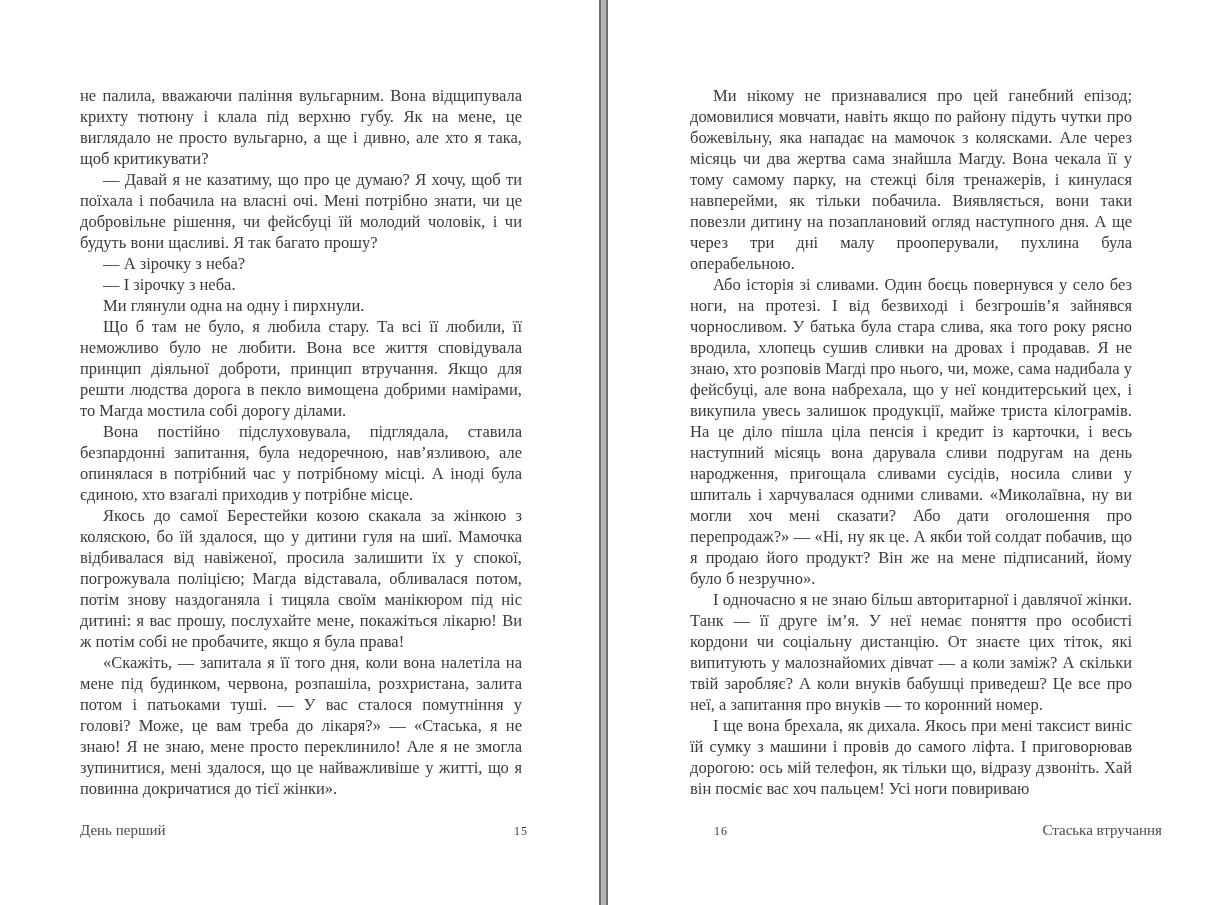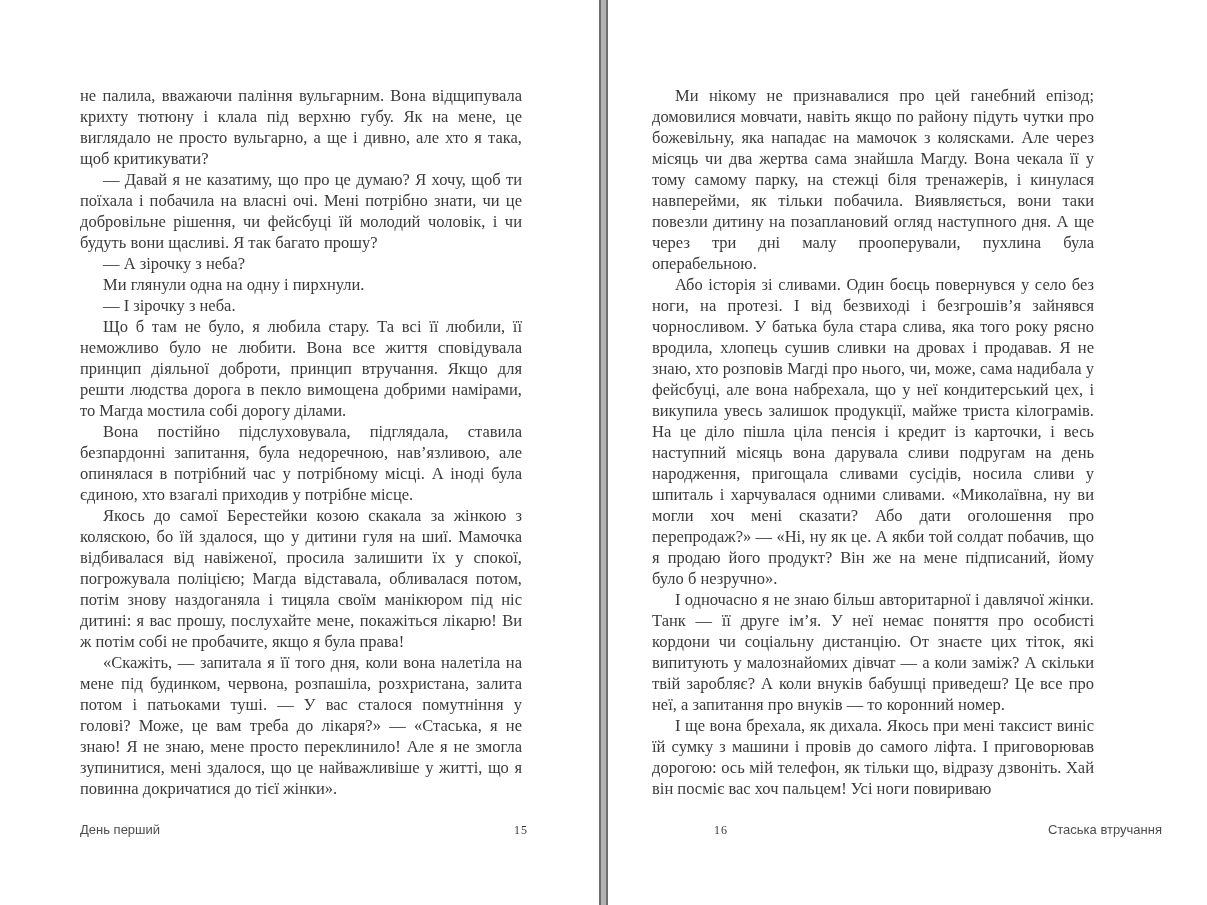--- a/index.html
+++ b/index.html
@@ -34,57 +34,57 @@
     top: 85px;
     width: 442px;
     font-family: "Liberation Serif", "DejaVu Serif", serif;
     font-size: 16.5px;
     line-height: 21px;
     color: var(--text-color);
     text-align: justify;
     hyphens: auto;
   }
   .page-text-left  { left: 80px; }
-  .page-text-right { left: 652px; }
+  .page-text-right { left: 690px; }
   .page-text p { text-indent: 23px; }
   .page-text p.no-indent { text-indent: 0; }
   .page-footer {
     position: absolute;
     top: 822px;
     width: 448px;
     height: 22px;
     display: flex;
     justify-content: space-between;
     align-items: baseline;
   }
   .page-footer-left  { left: 80px; }
   .page-footer-right { left: 714px; }
   .running-title {
-    font-family: Liberation Sans, sans-serif;
-    font-size: 13px;
+    font-family: Liberation Serif, serif;
+    font-size: 15px;
     color: var(--footer-color);
   }
   .page-number {
     font-family: "Liberation Serif", "DejaVu Serif", serif;
     font-size: 12px;
     color: var(--text-color);
     letter-spacing: 1px;
   }
 </style>
 </head>
 <body>
 
 <div class="book-spread">
 
   <div class="page-text page-text-left">
       <p class="no-indent">не палила, вважаючи паління вульгарним. Вона відщипувала крихту тютюну і клала під верхню губу. Як на мене, це виглядало не просто вульгарно, а ще і дивно, але хто я така, щоб критикувати?</p>
       <p>— Давай я не казатиму, що про це думаю? Я хочу, щоб ти поїхала і побачила на власні очі. Мені потрібно знати, чи це добровільне рішення, чи фейсбуці їй молодий чоловік, і чи будуть вони щасливі. Я так багато прошу?</p>
       <p>— А зірочку з неба?</p>
+      <p>— І зірочку з неба.</p>
       <p>Ми глянули одна на одну і пирхнули.</p>
-      <p>— І зірочку з неба.</p>
       <p>Що б там не було, я любила стару. Та всі її любили, її неможливо було не любити. Вона все життя сповідувала принцип діяльної доброти, принцип втручання. Якщо для решти людства дорога в пекло вимощена добрими намірами, то Магда мостила собі дорогу ділами.</p>
       <p>Вона постійно підслуховувала, підглядала, ставила безпардонні запитання, була недоречною, нав’язливою, але опинялася в потрібний час у потрібному місці. А іноді була єдиною, хто взагалі приходив у потрібне місце.</p>
       <p>Якось до самої Берестейки козою скакала за жінкою з коляскою, бо їй здалося, що у дитини гуля на шиї. Мамочка відбивалася від навіженої, просила залишити їх у спокої, погрожувала поліцією; Магда відставала, обливалася потом, потім знову наздоганяла і тицяла своїм манікюром під ніс дитині: я вас прошу, послухайте мене, покажіться лікарю! Ви ж потім собі не пробачите, якщо я була права!</p>
       <p>«Скажіть, — запитала я її того дня, коли вона налетіла на мене під будинком, червона, розпашіла, розхристана, залита потом і патьоками туші. — У вас сталося помутніння у голові? Може, це вам треба до лікаря?» — «Стаська, я не знаю! Я не знаю, мене просто переклинило! Але я не змогла зупинитися, мені здалося, що це найважливіше у житті, що я повинна докричатися до тієї жінки».</p>
     </div>
 
   <div class="page-gutter"></div>
 
   <div class="page-text page-text-right">
       <p>Ми нікому не признавалися про цей ганебний епізод; домовилися мовчати, навіть якщо по району підуть чутки про божевільну, яка нападає на мамочок з колясками. Але через місяць чи два жертва сама знайшла Магду. Вона чекала її у тому самому парку, на стежці біля тренажерів, і кинулася навперейми, як тільки побачила. Виявляється, вони таки повезли дитину на позаплановий огляд наступного дня. А ще через три дні малу прооперували, пухлина була операбельною.</p>

